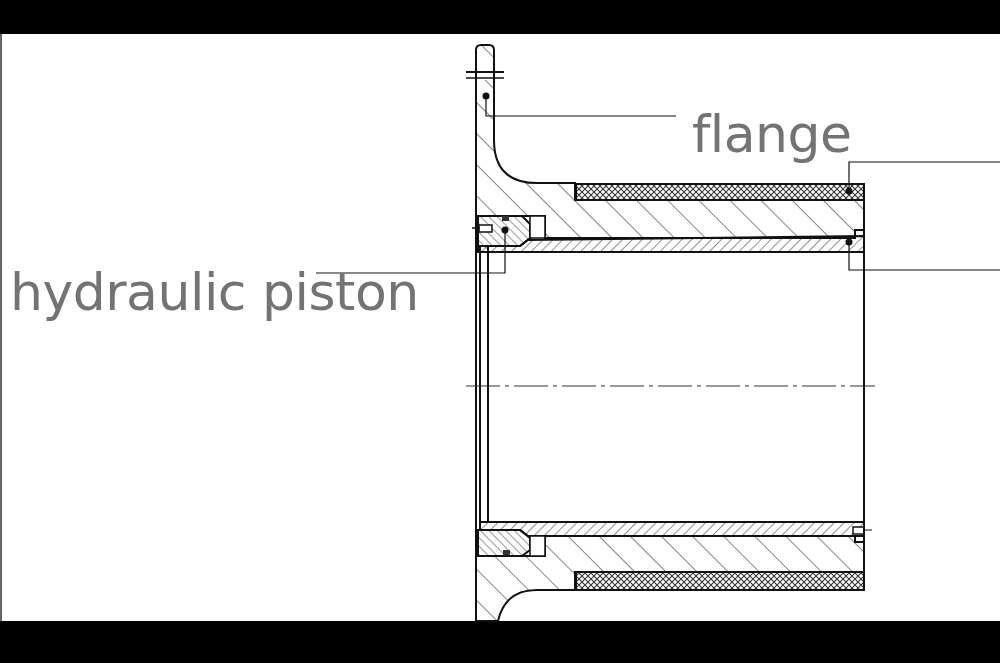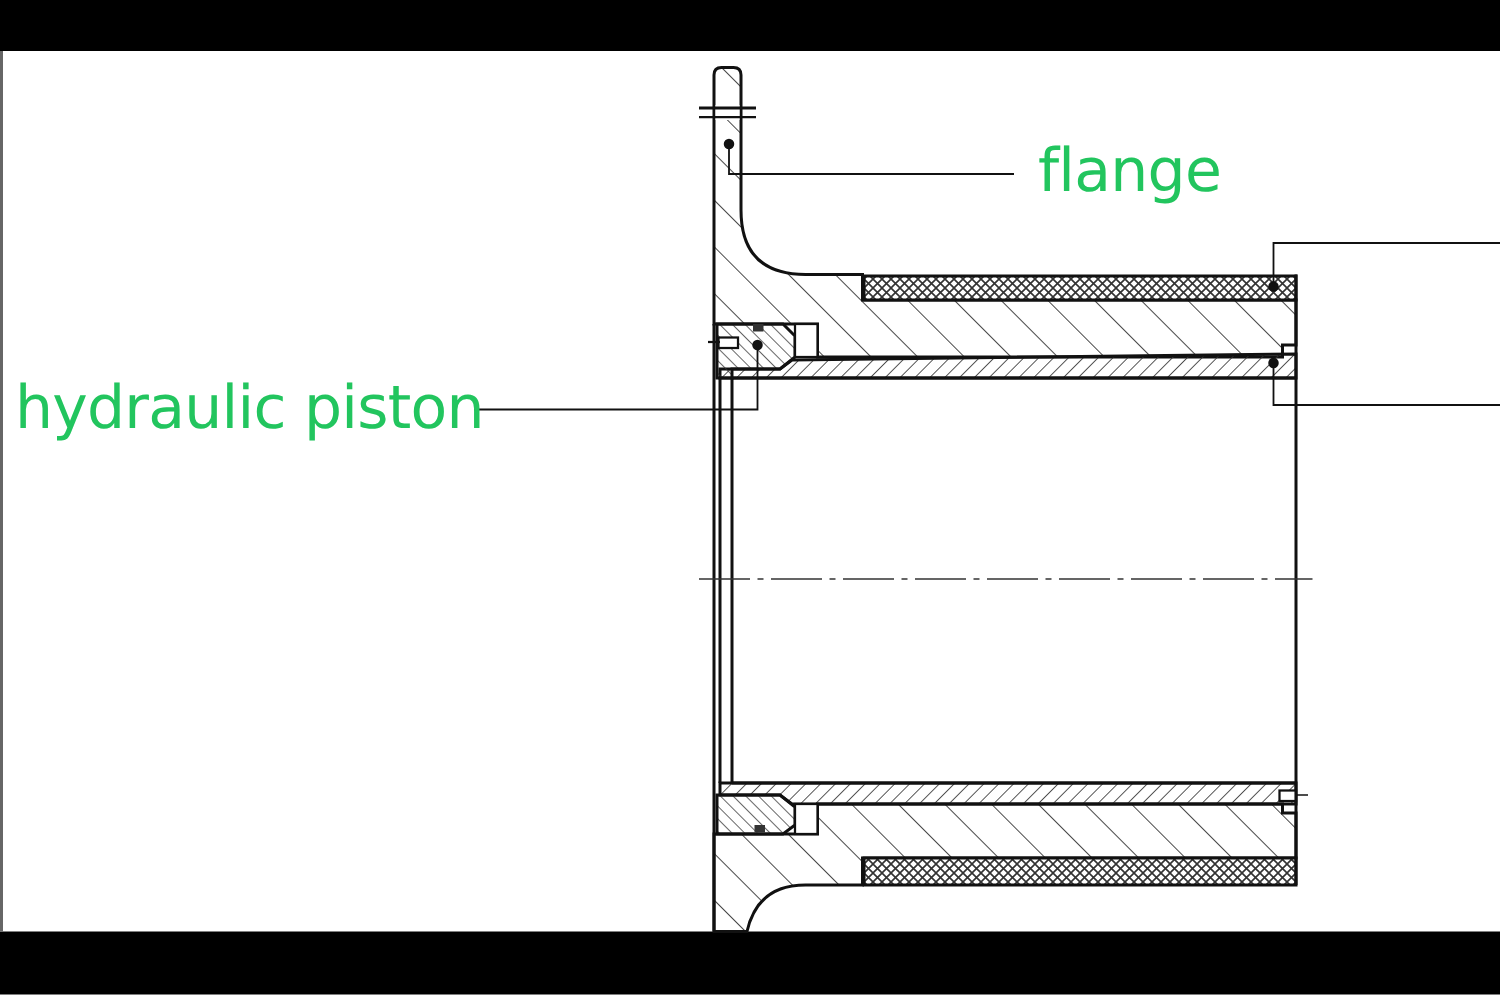--- a/index.html
+++ b/index.html
@@ -1,18 +1,18 @@
 <!DOCTYPE html>
 <html><head>
 <meta charset="utf-8">
 <style>
   html, body { margin: 0; padding: 0; }
   body { width: 1000px; height: 663px; background: #000; overflow: hidden; position: relative; font-family: "DejaVu Sans", "Liberation Sans", sans-serif; }
   #canvas { position: absolute; left: 0; top: 0; }
-  .label { position: absolute; color: #22c55e; font-size: 40px; line-height: 1; letter-spacing: -0.5px; white-space: nowrap; }
+  .label { position: absolute; color: #737373; font-size: 52px; line-height: 1; letter-spacing: -0.5px; white-space: nowrap; margin-top: 14px; }
   #label-flange { left: 692px; top: 94px; }
   #label-piston { left: 10px; top: 252px; text-align: center; }
 </style>
 </head>
 <body>
 
 <svg id="canvas" width="1000" height="663" viewBox="0 0 1000 663" xmlns="http://www.w3.org/2000/svg">
   <defs>
     <pattern id="hatch-wide" patternUnits="userSpaceOnUse" width="22" height="22" patternTransform="rotate(-45)">
       <line x1="0" y1="0" x2="0" y2="22" stroke="#333" stroke-width="1.2"></line>

